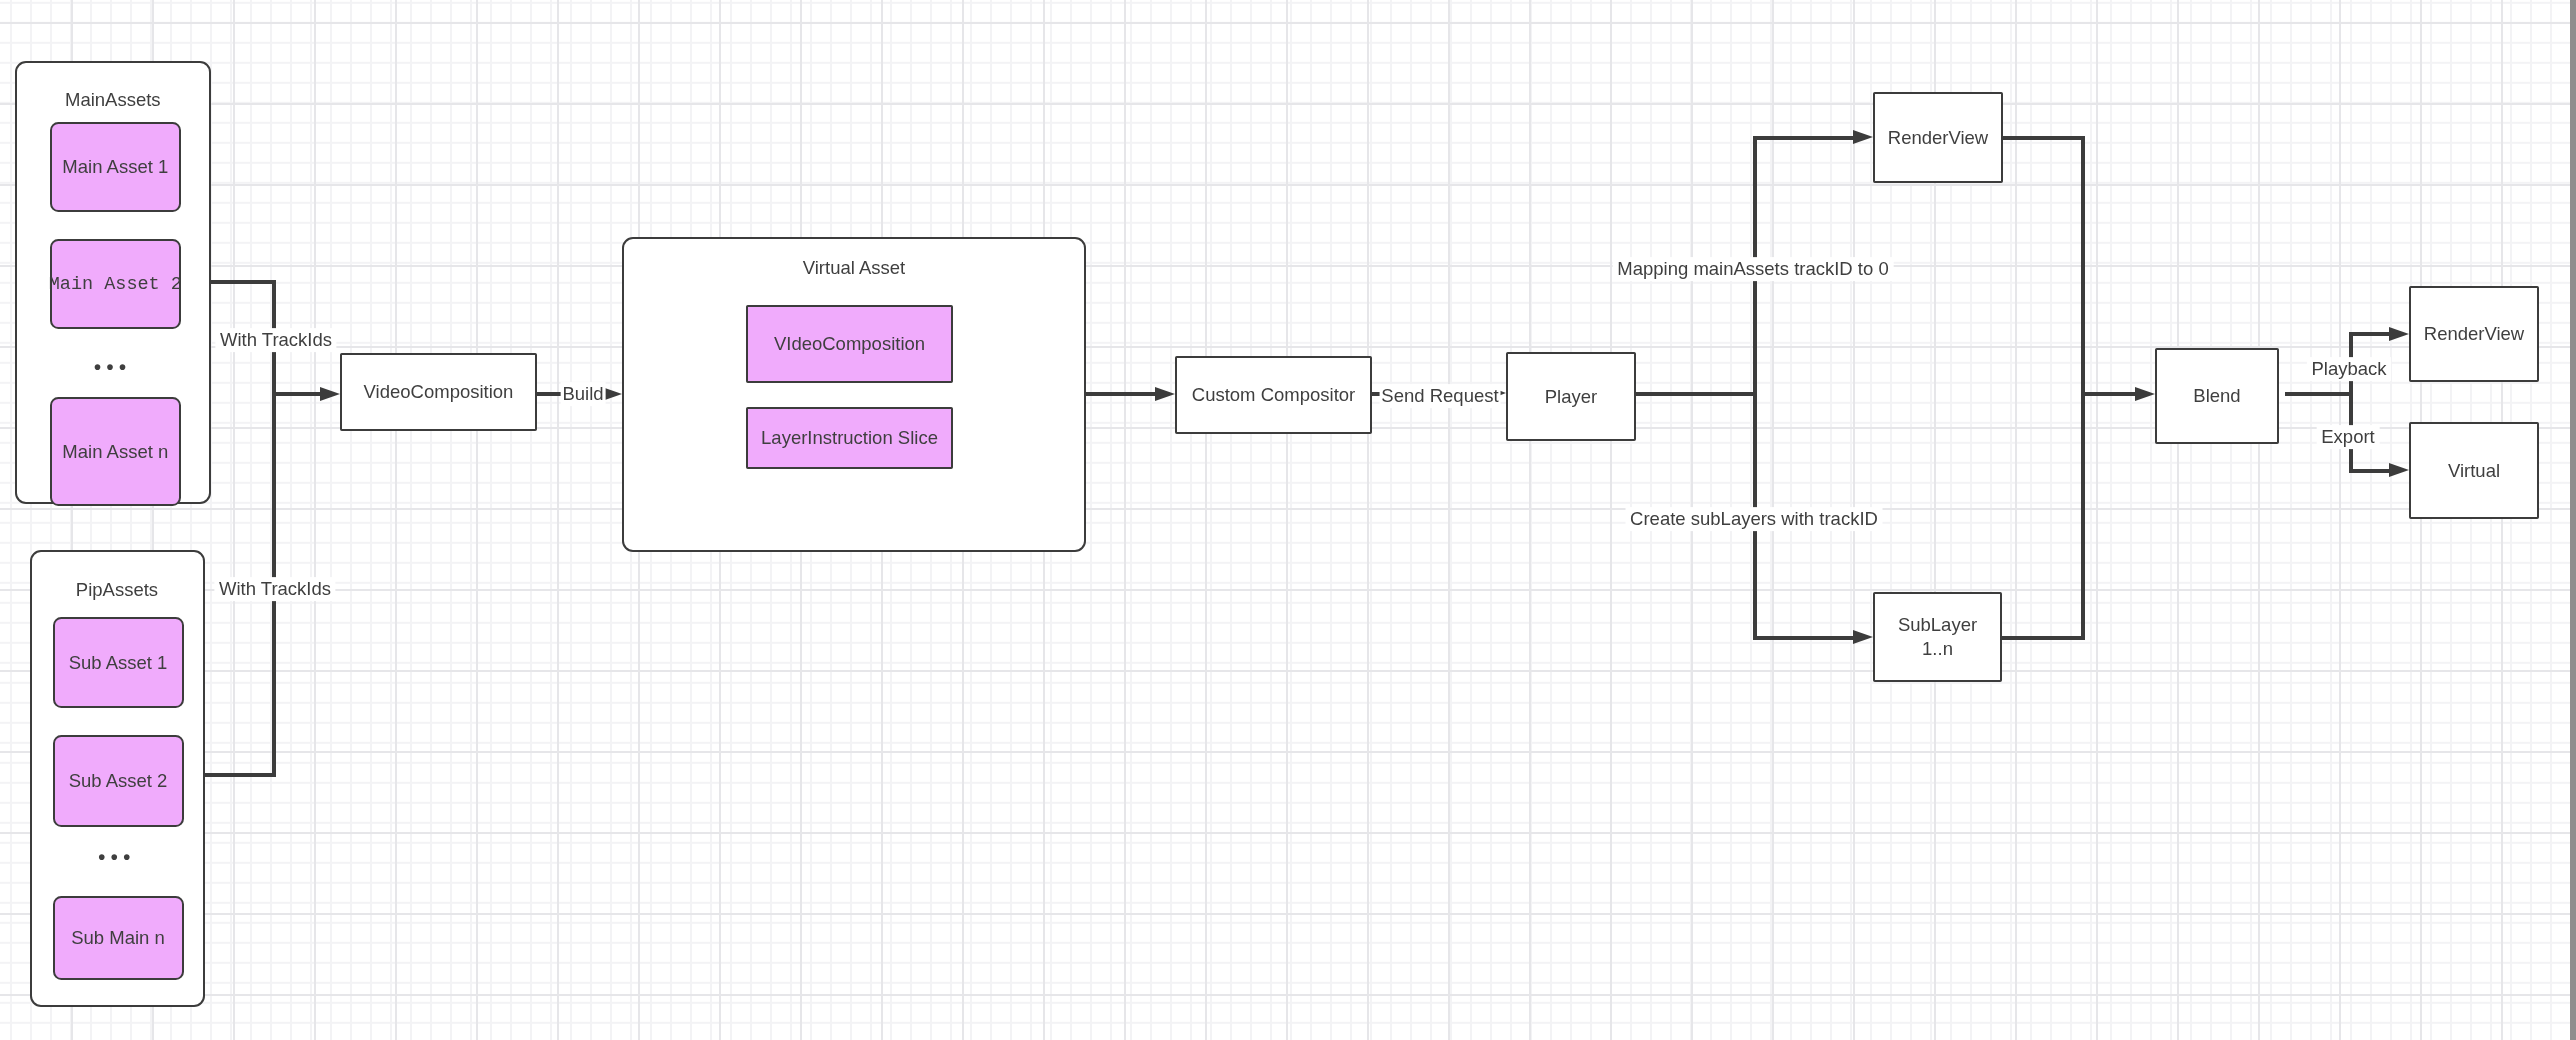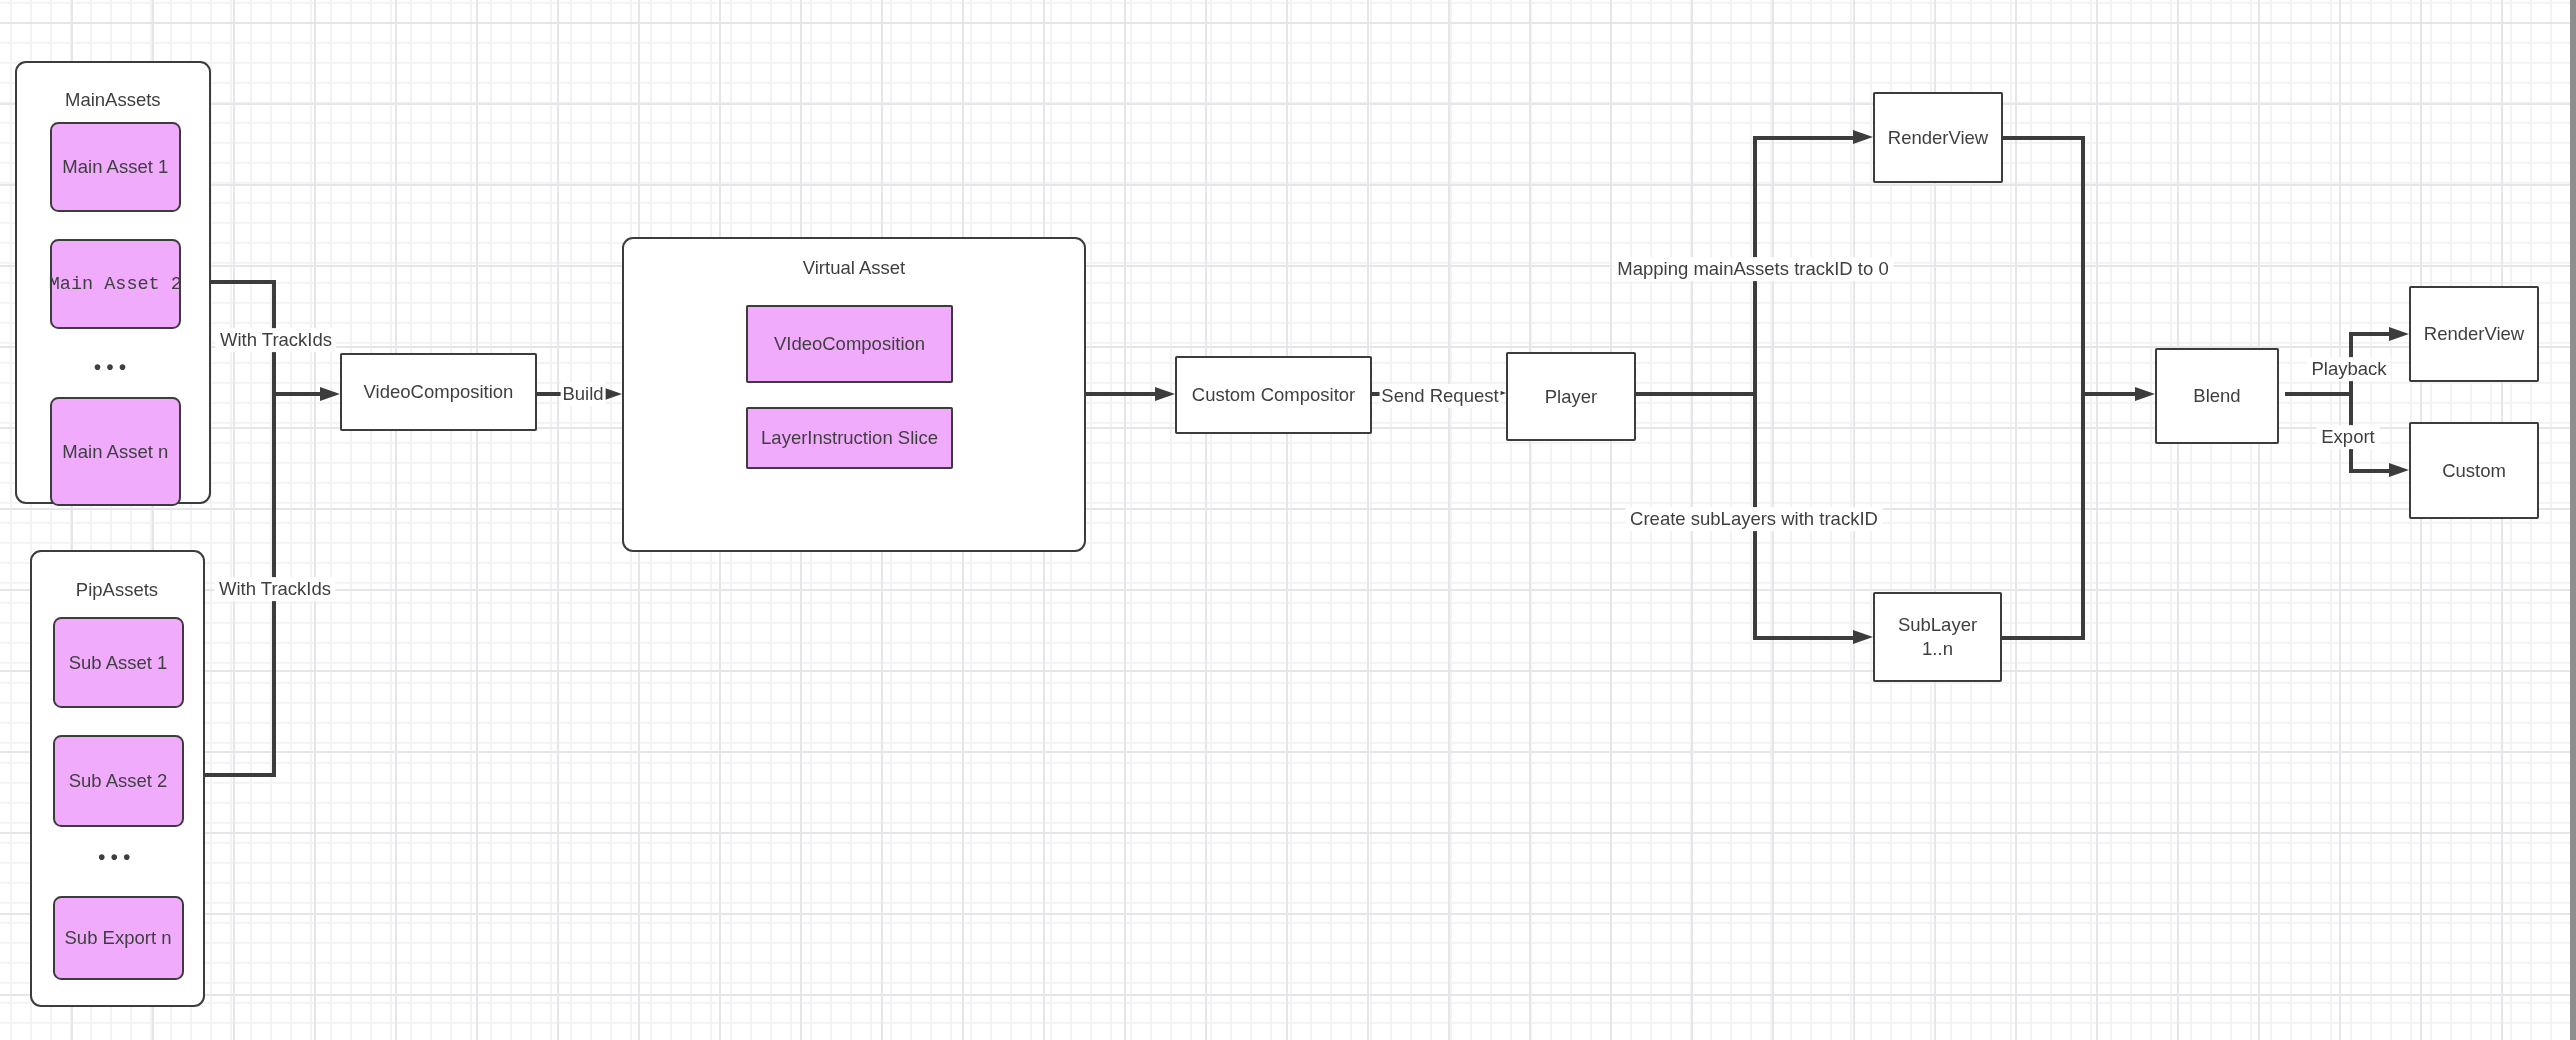--- a/index.html
+++ b/index.html
@@ -77,40 +77,40 @@
     <div class="item" style="left:33px;top:176px;width:131px;height:90px;font-family:Liberation Mono, monospace;">Main Asset 2</div>
     <div class="dots" style="top:293px;">•••</div>
     <div class="item" style="left:33px;top:334px;width:131px;height:109px;">Main Asset n</div>
   </div>
 
   <div class="group" style="left:29.5px;top:550px;width:175px;height:457px;">
     <div class="gtitle" style="top:27px;">PipAssets</div>
     <div class="item" style="left:21px;top:65px;width:131px;height:91px;">Sub Asset 1</div>
     <div class="item" style="left:21px;top:183px;width:131px;height:92px;">Sub Asset 2</div>
     <div class="dots" style="top:294px;">•••</div>
-    <div class="item" style="left:21px;top:344px;width:131px;height:84px;">Sub Export n</div>
+    <div class="item" style="left:21px;top:344px;width:131px;height:84px;">Sub Main n</div>
   </div>
 
   <div class="group" style="left:622px;top:237px;width:464px;height:315px;">
     <div class="gtitle" style="top:17.5px;">Virtual Asset</div>
     <div class="item inner" style="left:122px;top:66px;width:207px;height:78px;">VIdeoComposition</div>
     <div class="item inner" style="left:122px;top:168px;width:207px;height:62px;">LayerInstruction Slice</div>
   </div>
 
   <div class="node" style="left:340px;top:353px;width:197px;height:78px;">VideoComposition</div>
   <div class="node" style="left:1175px;top:356px;width:197px;height:78px;">Custom Compositor</div>
   <div class="node" style="left:1506px;top:352px;width:130px;height:89px;">Player</div>
   <div class="node" style="left:1873px;top:92px;width:130px;height:91px;">RenderView</div>
   <div class="node" style="left:1873px;top:592px;width:129px;height:90px;">
     <div>SubLayer</div>
     <div>1..n</div>
   </div>
   <div class="node" style="left:2155px;top:348px;width:124px;height:96px;">Blend</div>
   <div class="node" style="left:2409px;top:286px;width:130px;height:96px;">RenderView</div>
-  <div class="node" style="left:2409px;top:422px;width:130px;height:97px;">Custom</div>
+  <div class="node" style="left:2409px;top:422px;width:130px;height:97px;">Virtual</div>
 
   <div class="elabel" style="left:276px;top:340px;">With TrackIds</div>
   <div class="elabel" style="left:275px;top:589px;">With TrackIds</div>
   <div class="elabel" style="left:583px;top:394px;padding:0.9px 1.8px;">Build</div>
   <div class="elabel" style="left:1440px;top:396px;padding:0.9px 1.8px;">Send Request</div>
   <div class="elabel" style="left:1753px;top:269px;">Mapping mainAssets trackID to 0</div>
   <div class="elabel" style="left:1754px;top:519px;">Create subLayers with trackID</div>
   <div class="elabel" style="left:2349px;top:369px;">Playback</div>
   <div class="elabel" style="left:2348px;top:437px;">Export</div>
 

